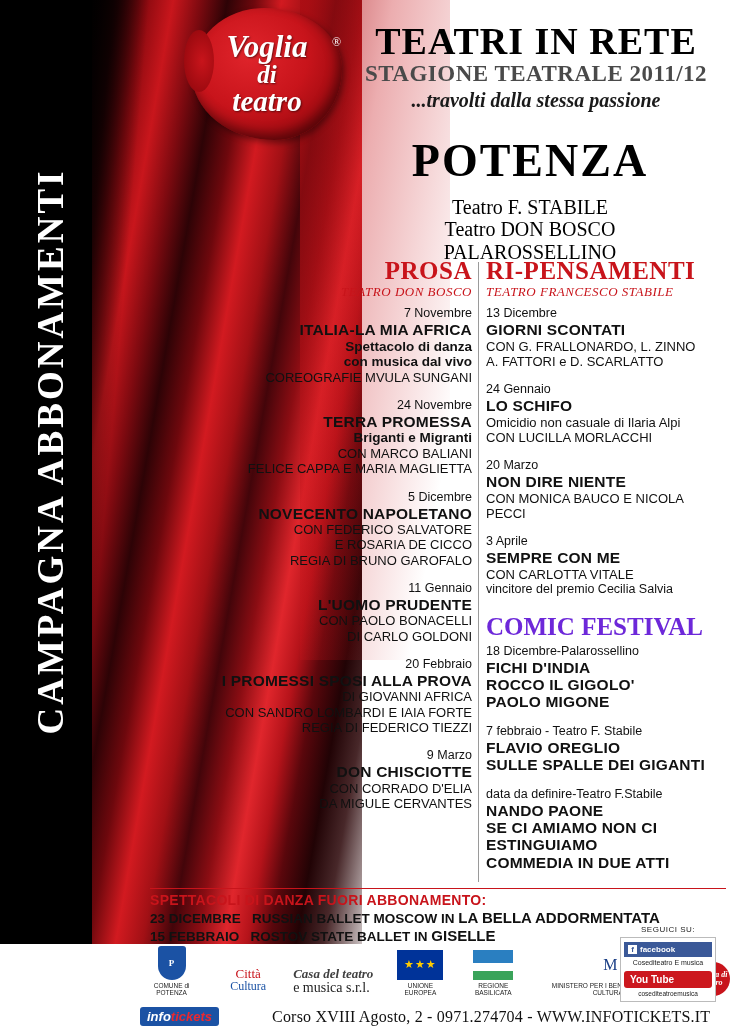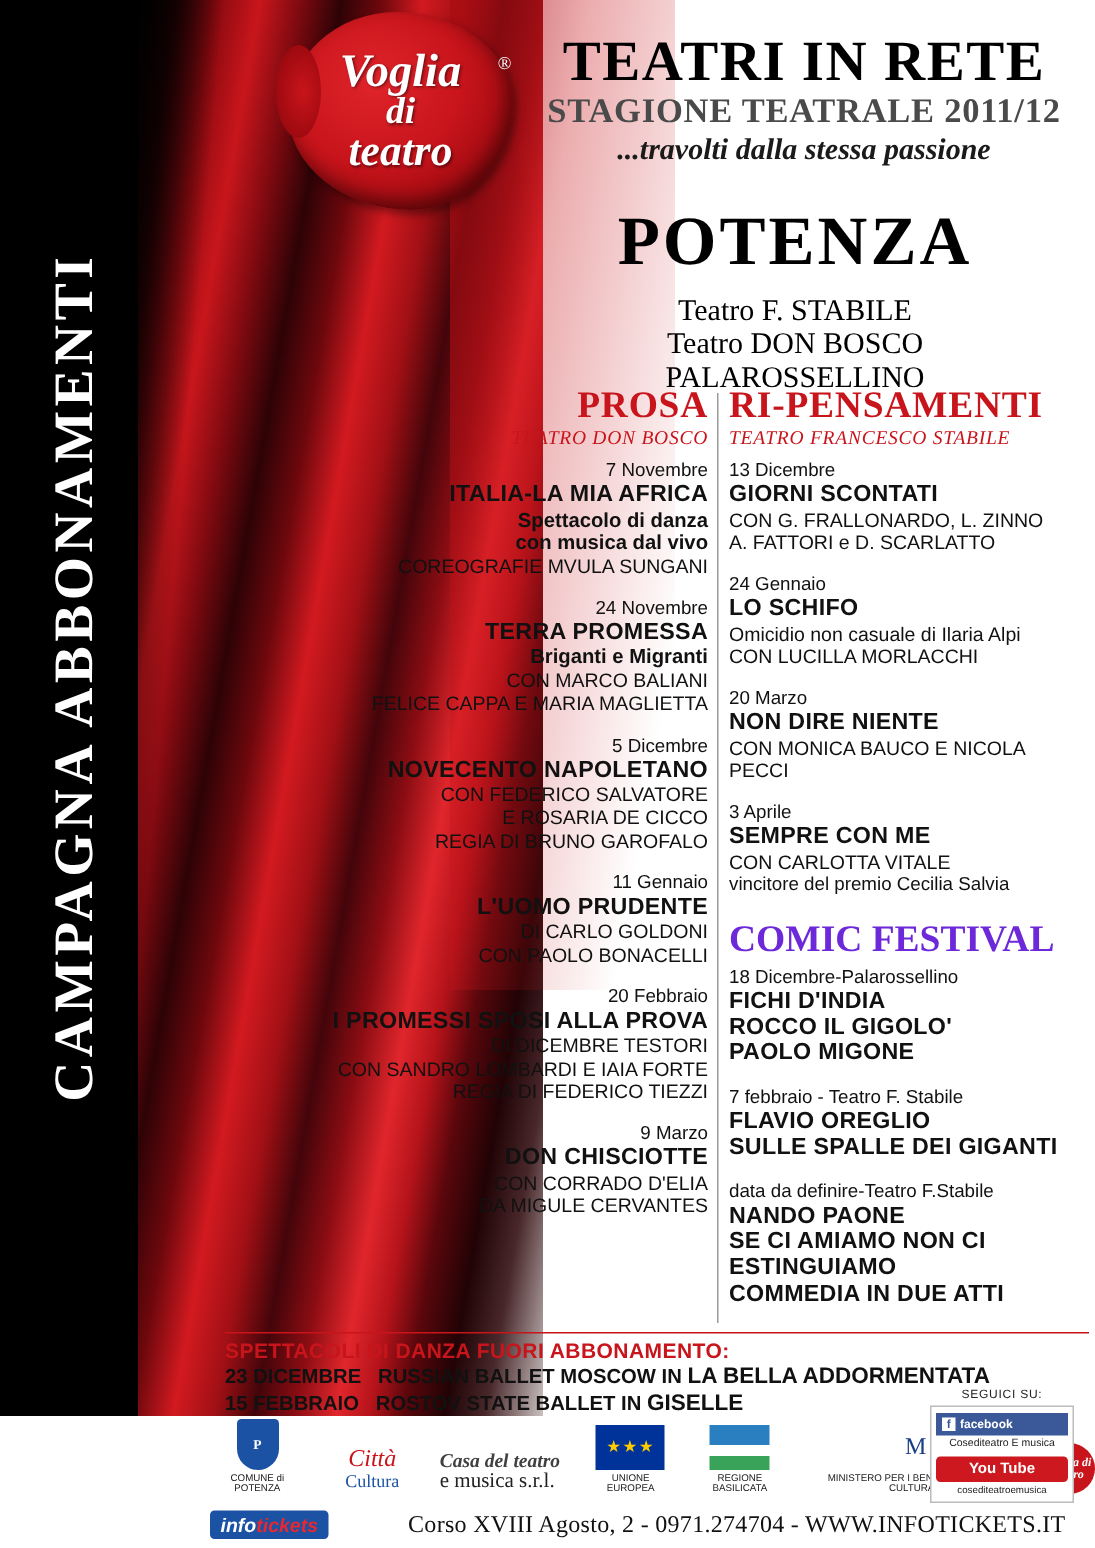--- a/index.html
+++ b/index.html
@@ -169,21 +169,21 @@
   .logo .cap{font-size:6.5px;color:#222;margin-top:2px;text-align:center;line-height:1.1;}
   .crest{
     width:28px;height:34px;background:#1b52a4;border-radius:3px 3px 14px 14px;
     display:flex;align-items:center;justify-content:center;color:#fff;font-size:9px;
   }
   .citta{
     width:62px;height:34px;background:#fff;color:#1b52a4;border:0;
     display:flex;flex-direction:column;align-items:center;justify-content:center;
     font-family:"Liberation Serif", serif;
   }
-  .citta .c1{font-size:16px;font-style:italic;color:#c8141b;line-height:1;}
+  .citta .c1{font-size:13px;color:#c8141b;line-height:1;}
   .citta .c2{font-size:12px;color:#1b52a4;line-height:1;}
   .casa{
     width:86px;height:30px;display:flex;flex-direction:column;justify-content:center;
     font-family:"Liberation Serif", serif;
   }
   .casa .k1{font-size:13px;font-style:italic;color:#404040;font-weight:bold;line-height:1;}
   .casa .k2{font-size:14px;color:#222;line-height:1.1;}
   .eu{
     width:46px;height:30px;background:#003399;display:flex;align-items:center;justify-content:center;
     color:#ffcc00;font-size:11px;letter-spacing:1px;
@@ -206,21 +206,21 @@
   .social .seg{font-size:8px;color:#222;letter-spacing:0.5px;margin-bottom:3px;}
   .social-box{border:1px solid #bbb;padding:4px 3px;background:#fff;}
   .fb{
     background:#3b5998;color:#fff;font-size:8px;font-weight:bold;padding:3px 4px;
     display:flex;align-items:center;gap:3px;justify-content:flex-start;
   }
   .fb-f{background:#fff;color:#3b5998;width:9px;height:9px;font-size:8px;line-height:9px;text-align:center;font-weight:bold;}
   .fb-cap{font-size:7px;color:#222;margin:2px 0 5px;}
   .yt{
     background:#cc181e;color:#fff;font-size:10px;font-weight:bold;padding:3px 6px;
-    display:flex;align-items:center;justify-content:center;gap:3px;border-radius:3px;
+    display:flex;align-items:center;justify-content:flex-start;gap:3px;border-radius:3px;
   }
   .yt-cap{font-size:6.5px;color:#222;margin-top:2px;}
   .infoticket{
     position:absolute;left:140px;bottom:6px;display:flex;align-items:center;gap:8px;
   }
   .it-logo{
     background:#1b52a4;color:#fff;font-size:13px;font-weight:bold;font-style:italic;
     padding:2px 7px;border-radius:3px;display:flex;align-items:center;
   }
   .it-logo .red{color:#e8282f;}
@@ -288,28 +288,28 @@
       <div class="date">5 Dicembre</div>
       <div class="title">NOVECENTO NAPOLETANO</div>
       <div class="det">CON FEDERICO SALVATORE</div>
       <div class="det">E ROSARIA DE CICCO</div>
       <div class="det">REGIA DI BRUNO GAROFALO</div>
     </div>
 
     <div class="ev">
       <div class="date">11 Gennaio</div>
       <div class="title">L'UOMO PRUDENTE</div>
+      <div class="det">CON PAOLO BONACELLI</div>
       <div class="det">DI CARLO GOLDONI</div>
-      <div class="det">CON PAOLO BONACELLI</div>
     </div>
 
     <div class="ev">
       <div class="date">20 Febbraio</div>
       <div class="title">I PROMESSI SPOSI ALLA PROVA</div>
-      <div class="det">DI DICEMBRE TESTORI</div>
+      <div class="det">DI GIOVANNI AFRICA</div>
       <div class="det">CON SANDRO LOMBARDI E IAIA FORTE</div>
       <div class="det">REGIA DI FEDERICO TIEZZI</div>
     </div>
 
     <div class="ev">
       <div class="date">9 Marzo</div>
       <div class="title">DON CHISCIOTTE</div>
       <div class="det">CON CORRADO D'ELIA</div>
       <div class="det">DA MIGULE CERVANTES</div>
     </div>

